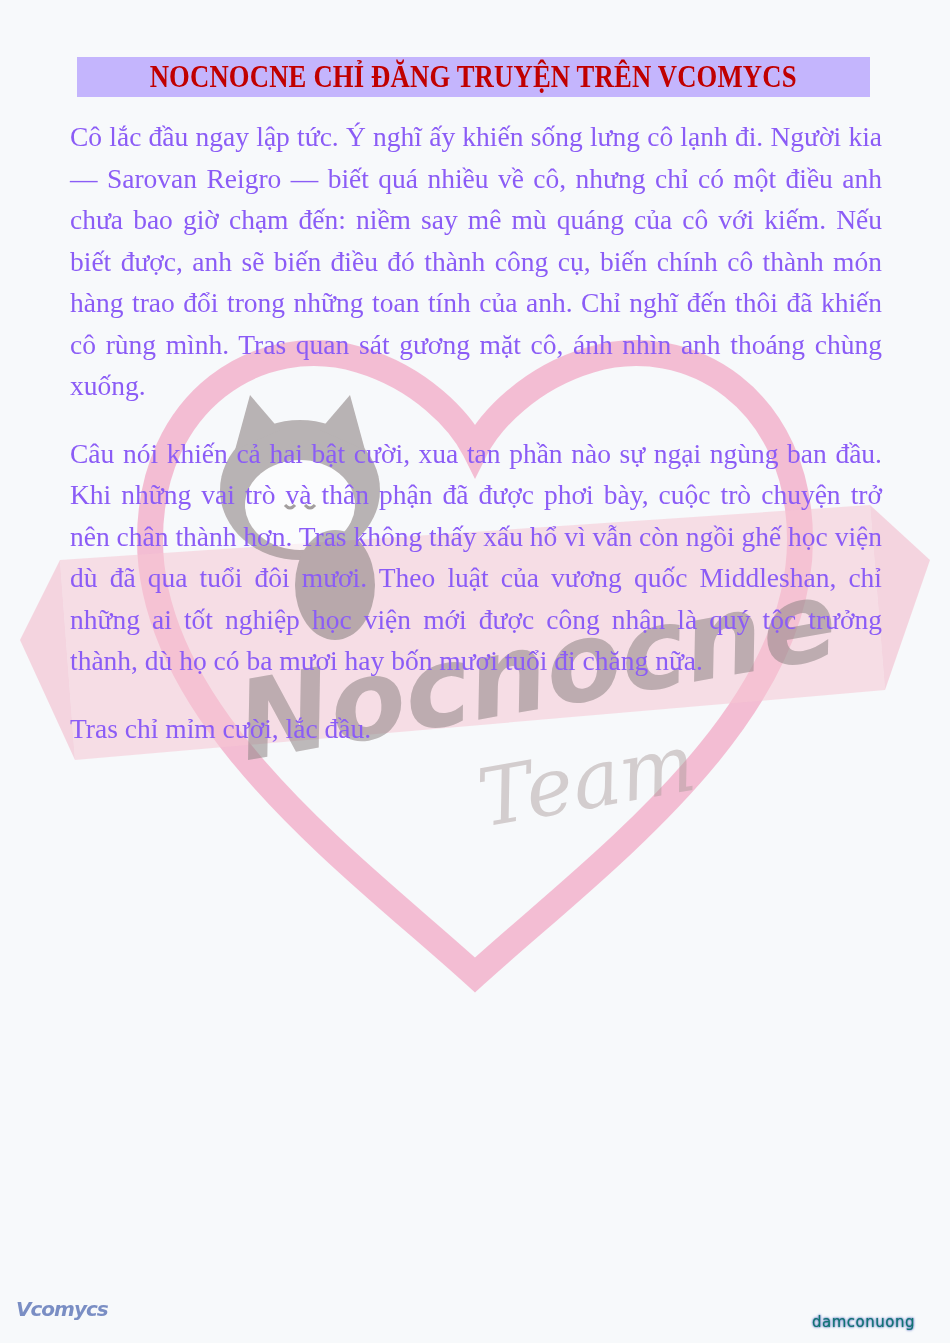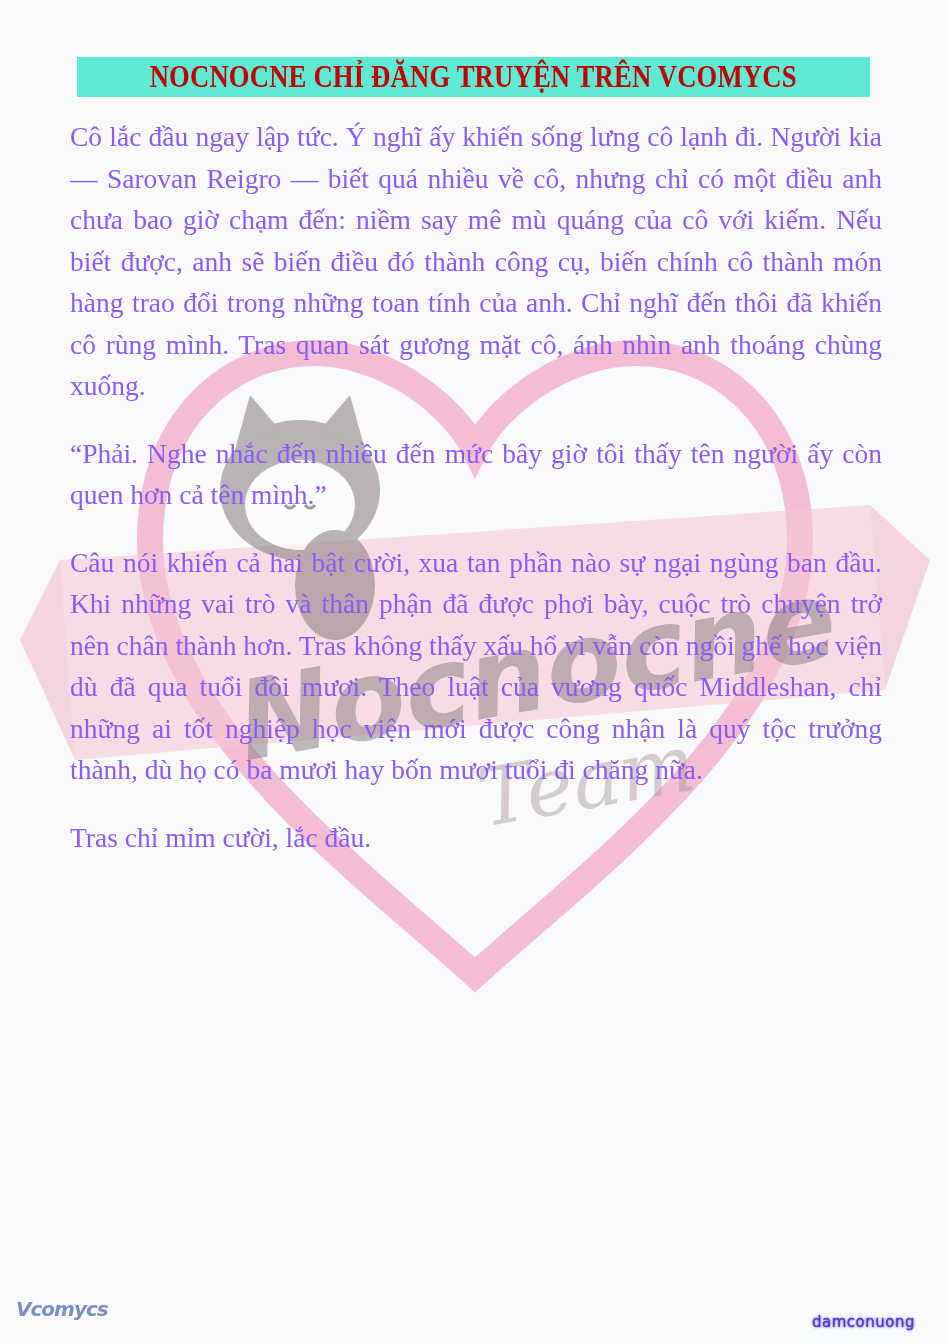--- a/index.html
+++ b/index.html
@@ -22,21 +22,21 @@
       height: 1343px;
       pointer-events: none;
       z-index: 0;
     }
     .banner {
       position: absolute;
       left: 77px;
       top: 57px;
       width: 793px;
       height: 40px;
-      background: #5eead4;
+      background: #c4b5fd;
       z-index: 1;
       display: flex;
       align-items: center;
       justify-content: center;
     }
     .banner-text {
       color: #c00000;
       font-family: "Liberation Serif", "DejaVu Serif", serif;
       font-weight: bold;
       font-size: 31px;
@@ -72,21 +72,21 @@
       color: #7a8ec4;
       letter-spacing: -1px;
     }
     .footer-credit {
       position: absolute;
       left: 812px;
       top: 1313px;
       z-index: 1;
       font-family: "DejaVu Sans", sans-serif;
       font-size: 15px;
-      color: #6d28d9;
+      color: #0f766e;
       text-shadow: 0 0 3px #6d86c7, 0 0 2px #6d86c7, 0 0 1px #4a65b0;
       letter-spacing: 0.5px;
     }
   </style>
 </head>
 <body>
 
 <svg class="watermark" viewBox="0 0 950 1343" xmlns="http://www.w3.org/2000/svg">
 
   <path d="M475 975 C 360 870, 150 720, 150 540 C 150 400, 260 330, 360 360 C 420 378, 460 420, 475 450 C 490 420, 530 378, 590 360 C 690 330, 800 400, 800 540 C 800 720, 590 870, 475 975 Z" fill="none" stroke="#f2b3cb" stroke-width="26" opacity="0.85"></path>
@@ -107,19 +107,18 @@
   <text x="230" y="720" transform="rotate(-10 470 650)" font-family="DejaVu Sans, sans-serif" font-weight="bold" font-style="italic" font-size="110" fill="#8f8585" opacity="0.55">Nocnocne</text>
   <text x="480" y="820" transform="rotate(-10 520 800)" font-family="DejaVu Serif, serif" font-style="italic" font-size="80" fill="#a99a98" opacity="0.45">Team</text>
 </svg>
 
 <div class="banner">
   <span class="banner-text">NOCNOCNE CHỈ ĐĂNG TRUYỆN TRÊN VCOMYCS</span>
 </div>
 
 <div class="content">
   <p class="para">Cô lắc đầu ngay lập tức. Ý nghĩ ấy khiến sống lưng cô lạnh đi. Người kia — Sarovan Reigro — biết quá nhiều về cô, nhưng chỉ có một điều anh chưa bao giờ chạm đến: niềm say mê mù quáng của cô với kiếm. Nếu biết được, anh sẽ biến điều đó thành công cụ, biến chính cô thành món hàng trao đổi trong những toan tính của anh. Chỉ nghĩ đến thôi đã khiến cô rùng mình. Tras quan sát gương mặt cô, ánh nhìn anh thoáng chùng xuống.</p>
-  <p class="para">“Phải. Nghe nhắc đến nhiều đến mức bây giờ tôi thấy tên người ấy còn quen hơn cả tên mình.”</p>
   <p class="para">Câu nói khiến cả hai bật cười, xua tan phần nào sự ngại ngùng ban đầu. Khi những vai trò và thân phận đã được phơi bày, cuộc trò chuyện trở nên chân thành hơn. Tras không thấy xấu hổ vì vẫn còn ngồi ghế học viện dù đã qua tuổi đôi mươi. Theo luật của vương quốc Middleshan, chỉ những ai tốt nghiệp học viện mới được công nhận là quý tộc trưởng thành, dù họ có ba mươi hay bốn mươi tuổi đi chăng nữa.</p>
   <p class="para">Tras chỉ mỉm cười, lắc đầu.</p>
 </div>
 
 <div class="footer-logo">Vcomycs</div>
 <div class="footer-credit">damconuong</div>
 
 </body></html>

